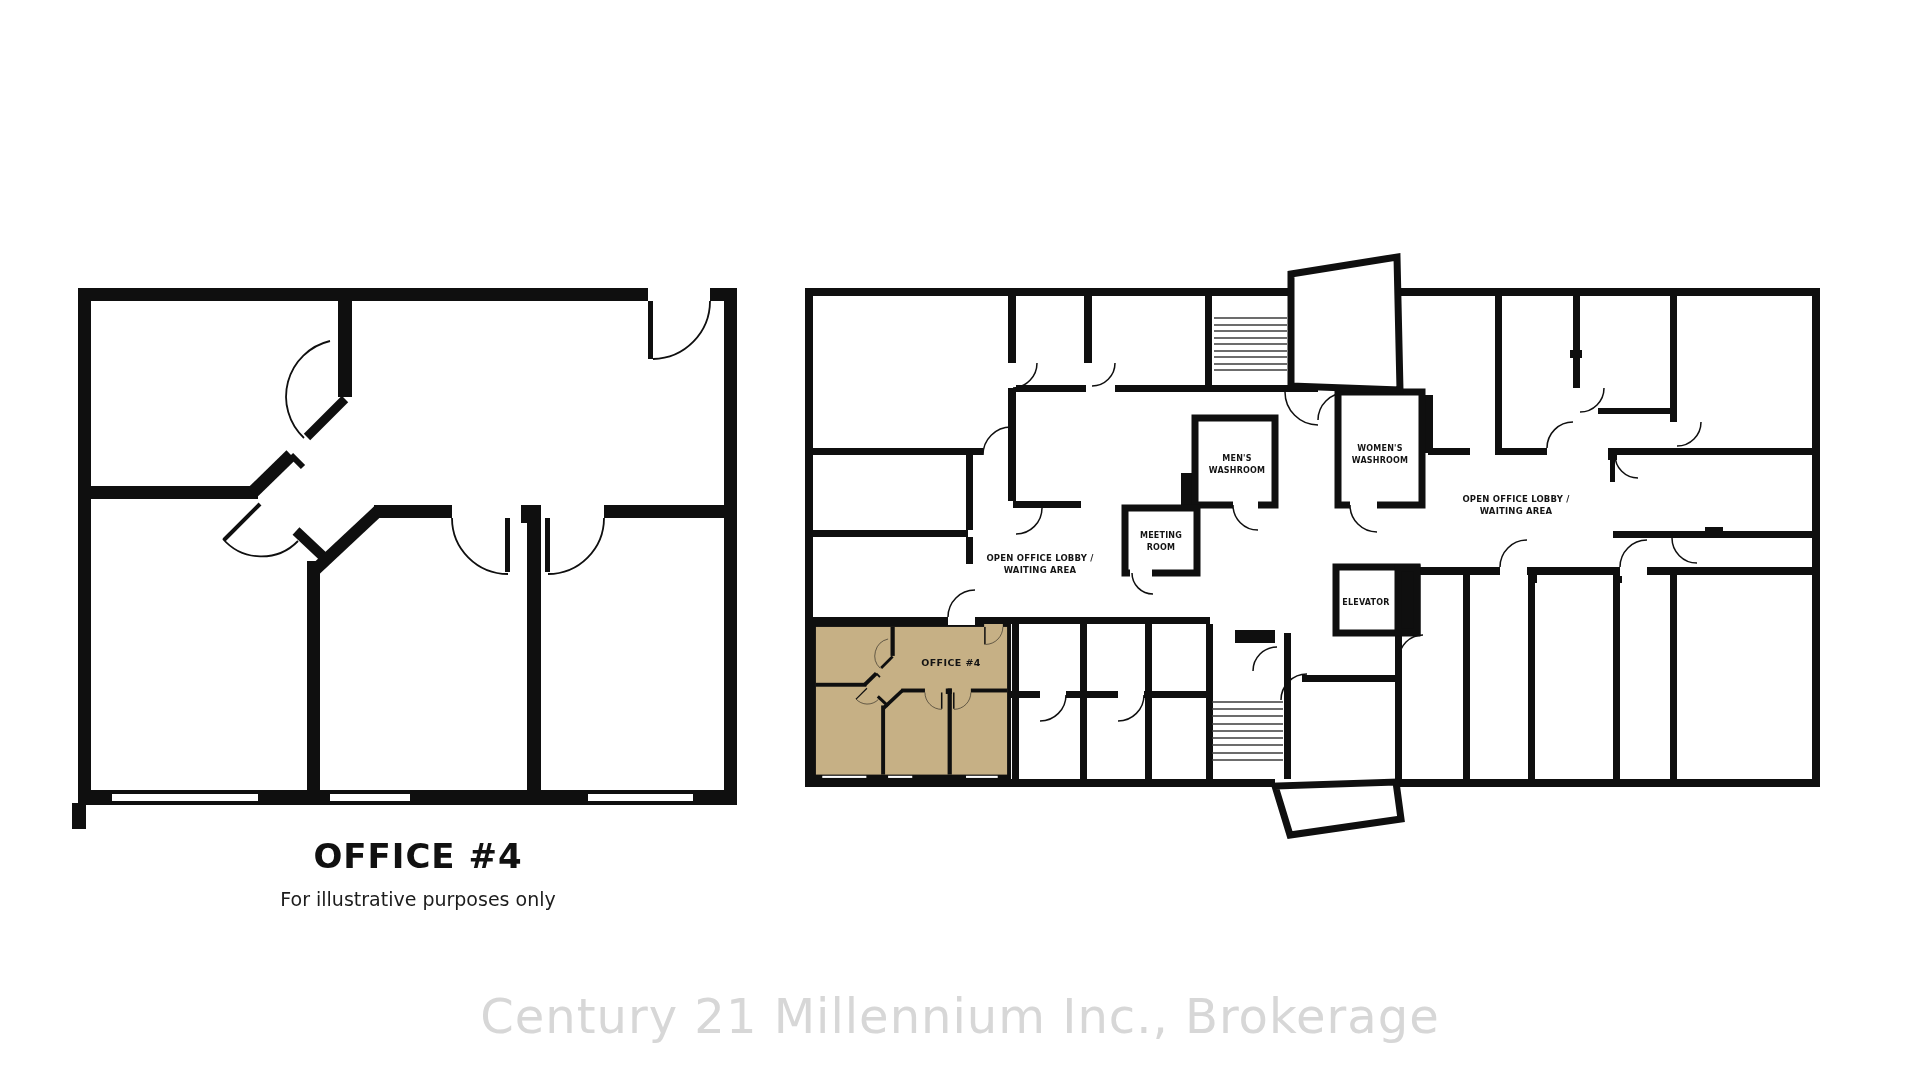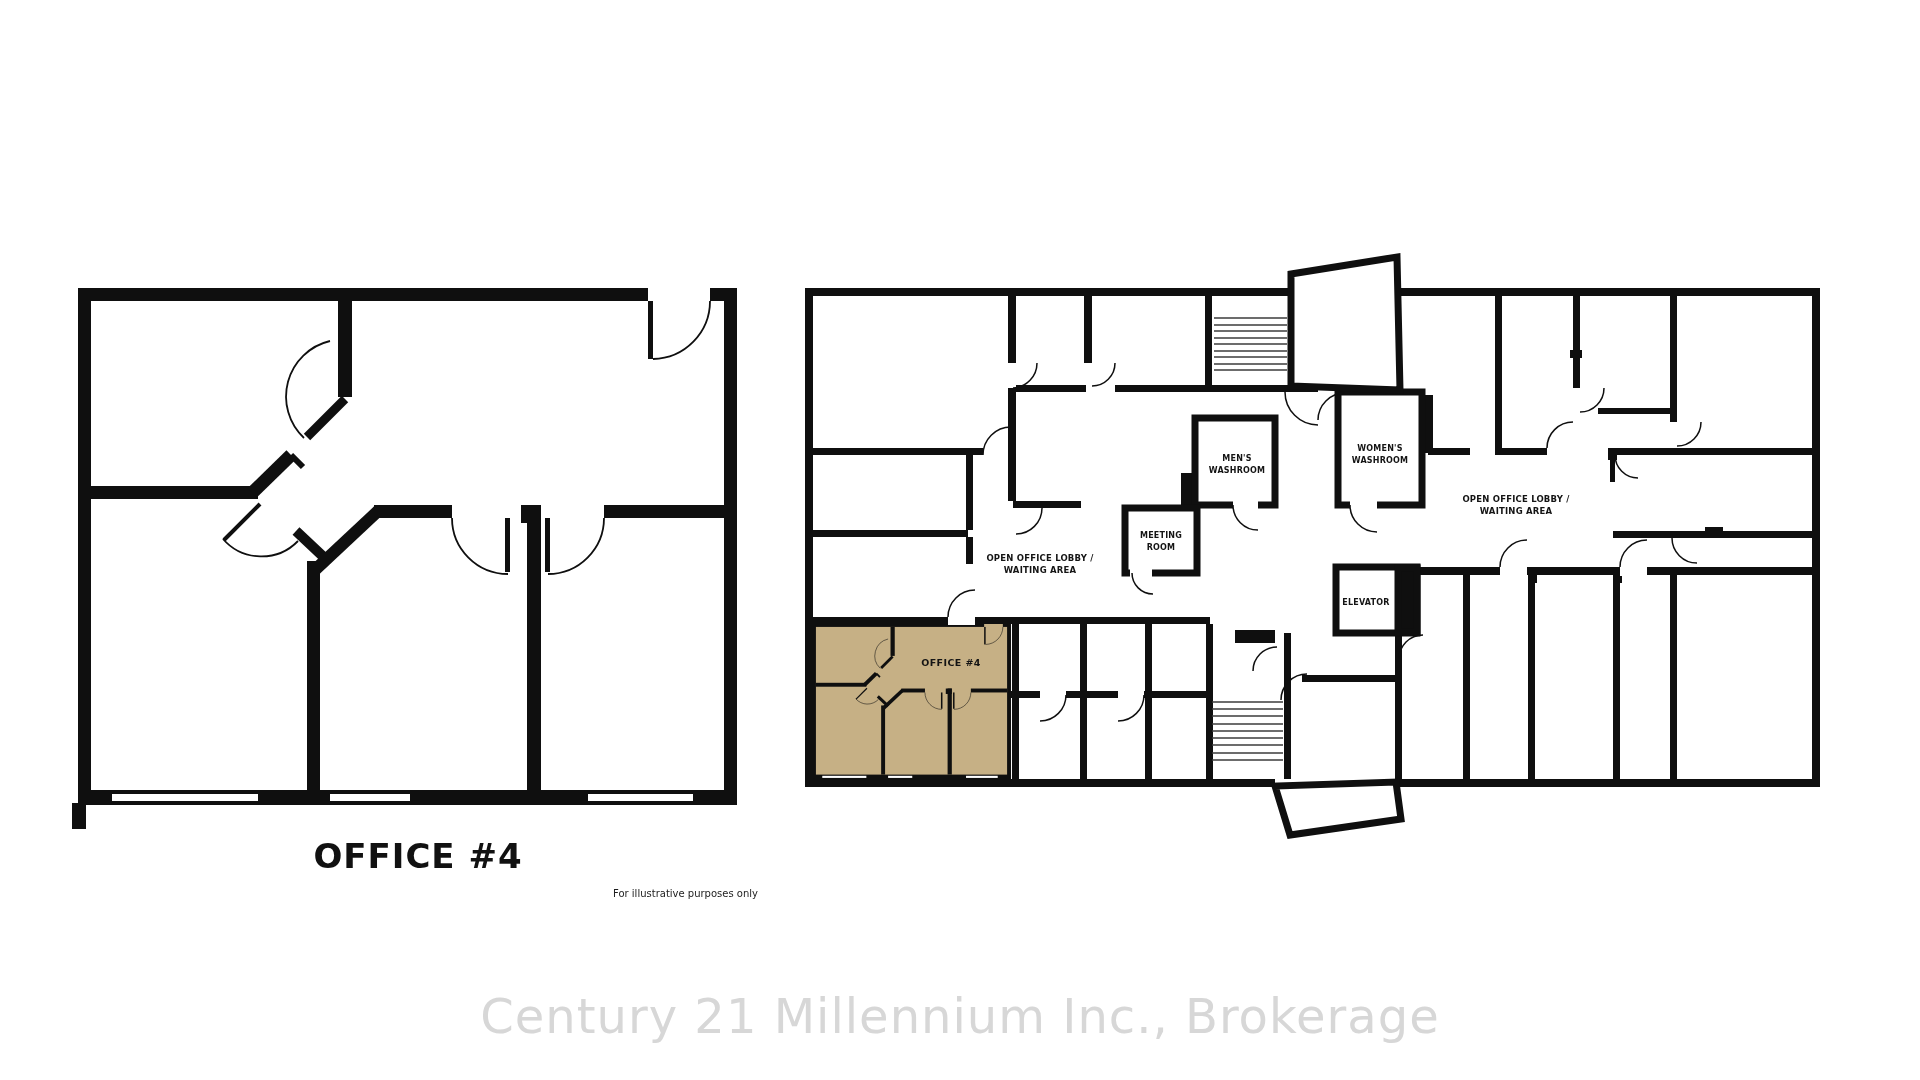--- a/index.html
+++ b/index.html
@@ -3,22 +3,22 @@
 <meta charset="utf-8">
 <style>
   html,body{margin:0;padding:0;background:#fff;}
   #canvas{position:relative;width:1920px;height:1080px;background:#fff;overflow:hidden;
           font-family:"DejaVu Sans","Liberation Sans",sans-serif;}
   .plan-svg{position:absolute;}
   #left-plan-svg{left:60px;top:280px;width:690px;height:555px;}
   #right-plan-svg{left:800px;top:250px;width:1030px;height:600px;}
   #left-title{position:absolute;left:78px;top:836px;width:680px;text-align:center;
               font-weight:800;font-size:34px;letter-spacing:1px;color:#111;}
-  #left-subtitle{position:absolute;left:78px;top:888px;width:680px;text-align:right;
-              font-weight:400;font-size:10px;color:#1c1c1c;}
+  #left-subtitle{position:absolute;left:78px;top:888px;width:680px;text-align:center;
+              font-weight:400;font-size:19px;color:#1c1c1c;}
   #watermark{position:absolute;left:0;top:988px;width:100%;text-align:center;
               font-size:48px;font-weight:400;letter-spacing:1px;}
   text{font-family:"DejaVu Sans","Liberation Sans",sans-serif;font-weight:bold;fill:#141414;}
   .rlabel{font-size:8px;letter-spacing:0.2px;text-anchor:middle;}
   .rlabel-wide{font-size:8.5px;letter-spacing:0.2px;text-anchor:middle;}
   .unit-label{font-size:9.5px;letter-spacing:0.4px;text-anchor:middle;}
 </style>
 </head>
 <body>
 

